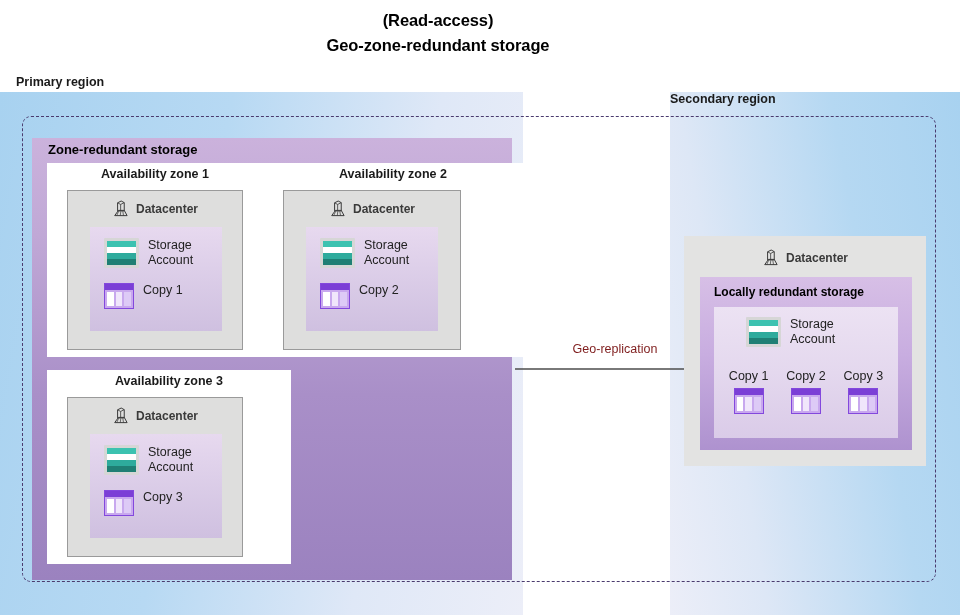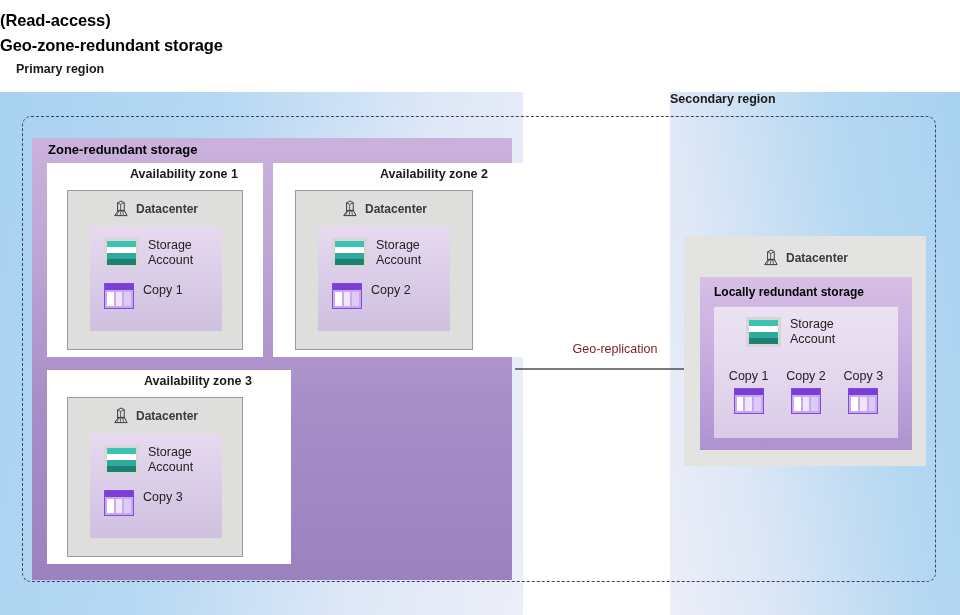--- a/index.html
+++ b/index.html
@@ -20,37 +20,37 @@
     overflow: hidden;
     background: #ffffff;
   }
 
   
   .title {
     position: absolute;
     left: 0;
     top: 8px;
     width: 876px;
-    text-align: left;
+    text-align: center;
     font-size: 16.5px;
     font-weight: bold;
     line-height: 25px;
     color: #000000;
     letter-spacing: -0.1px;
   }
 
   
   .region-label {
     position: absolute;
     font-size: 12.5px;
     font-weight: bold;
     color: #1a1a1a;
     white-space: nowrap;
   }
-  #label-primary   { left: 4px;   top: 62px; padding-left: 12px; }
+  #label-primary   { left: 4px;   top: 75px; padding-left: 12px; }
   #label-secondary { left: 670px; top: 92px; }
 
   
   .region-band {
     position: absolute;
     top: 92px;
     height: 523px;
   }
   #band-primary {
     left: 0;
@@ -101,34 +101,33 @@
     color: #000000;
     white-space: nowrap;
   }
 
   
   .az-card {
     position: absolute;
     background: #ffffff;
   }
   #az1 { left: 47px;  top: 163px; width: 216px; height: 194px; }
-  #az2 { left: 273px; top: 163px; width: 264px; height: 194px; }
+  #az2 { left: 261px; top: 163px; width: 264px; height: 194px; }
   #az3 { left: 47px;  top: 370px; width: 244px; height: 194px; }
 
   .az-title {
     position: absolute;
     left: 0;
     top: 4px;
     width: 100%;
     text-align: center;
     font-size: 12.5px;
     font-weight: bold;
     color: #1a1a1a;
     white-space: nowrap;
-    padding-left: 29px;
   }
 
   
   .dc-card {
     position: absolute;
     background: #dededd;
     border: 1px solid #9a9a9a;
     box-sizing: border-box;
   }
   .az-card .dc-card {

